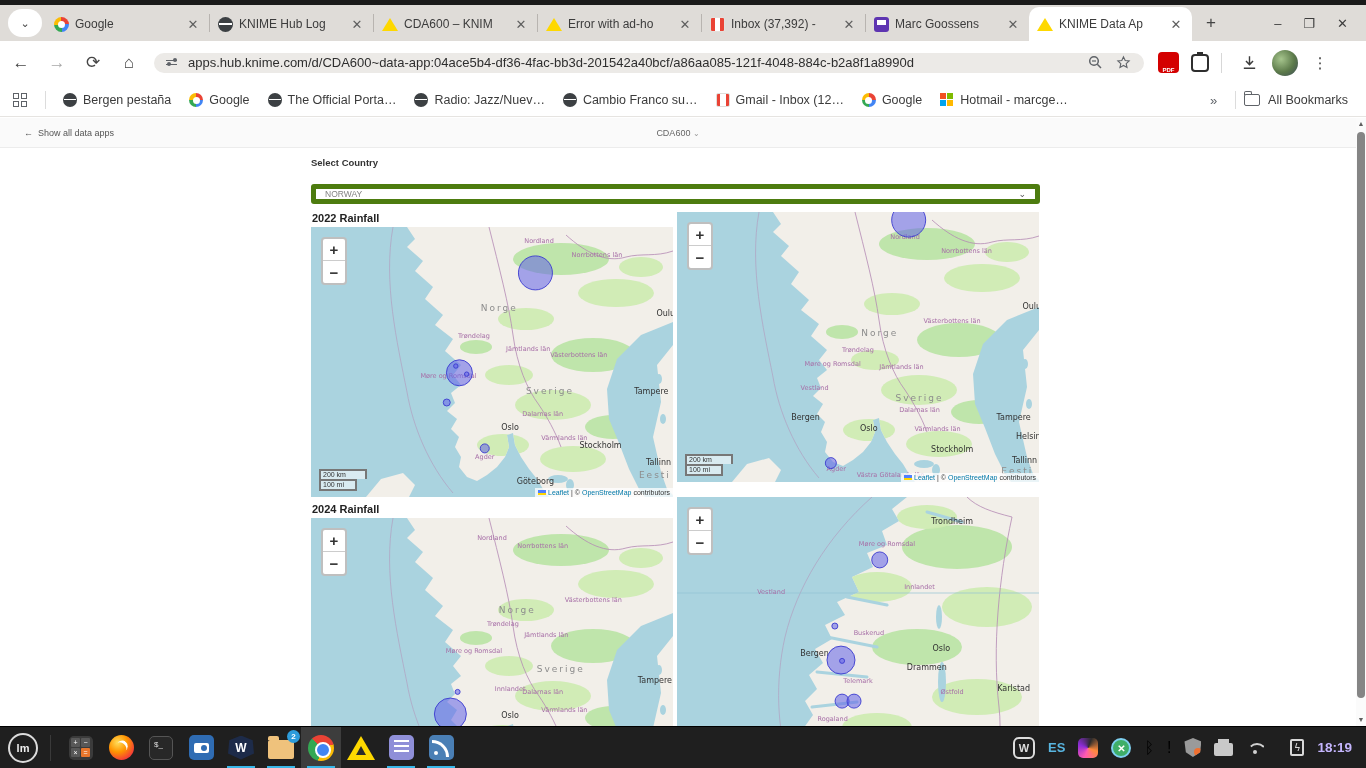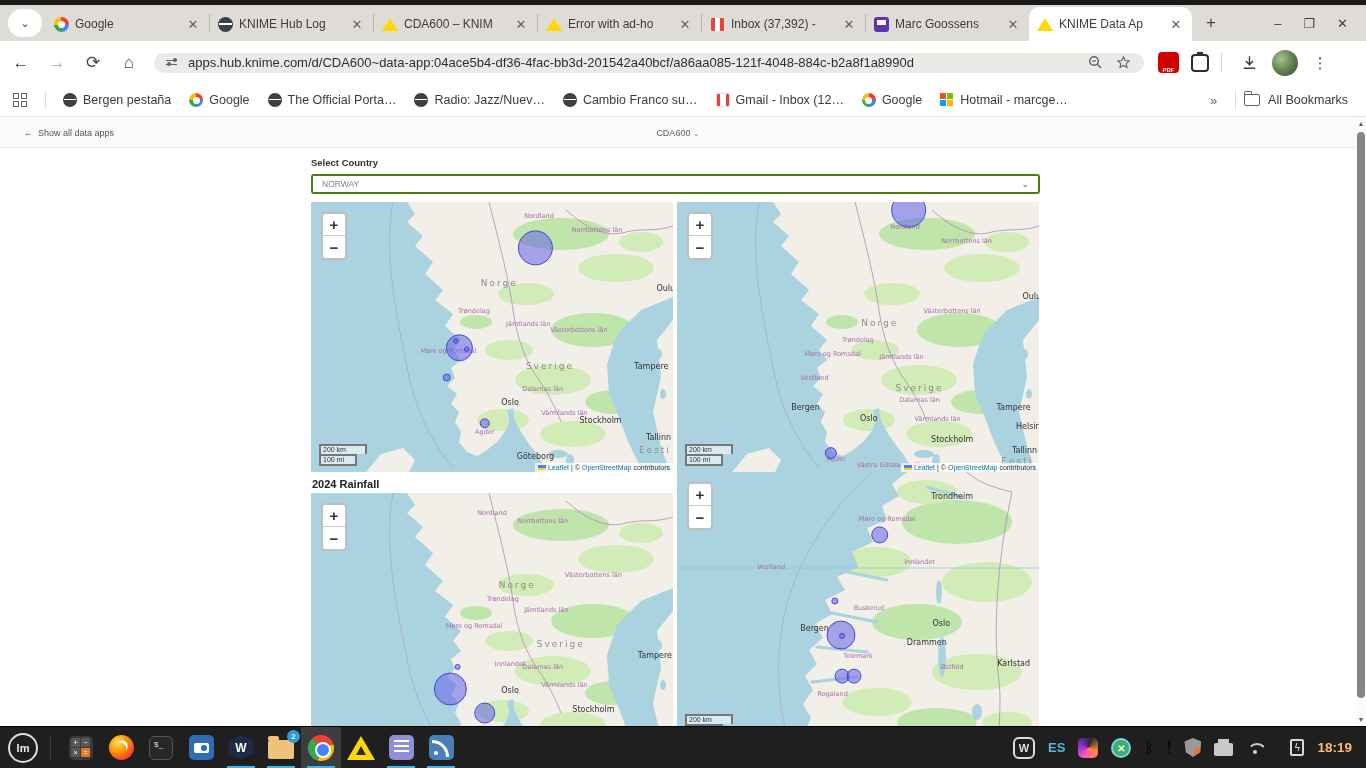--- a/index.html
+++ b/index.html
@@ -66,21 +66,21 @@
   .allbm { display:flex; align-items:center; gap:8px; font-size:12.5px; color:#3b3b3b; padding-right:18px; }
 
   
   .page { position:absolute; left:0; top:118px; width:1356px; height:650px; background:#fff; }
   .app-header { height:30px; background:#fafafa; border-bottom:1px solid #ececec; display:flex; align-items:center; font-size:9px; color:#555; position:relative; }
   .back-link { display:flex; gap:5px; align-items:center; margin-left:24px; }
   .app-title { position:absolute; left:50%; transform:translateX(-50%); color:#666; }
   .app-title .chev { color:#999; font-size:8px; }
   .app-content { padding:9px 0 0 311px; }
   .select-label { font-size:9.5px; font-weight:bold; color:#333; }
-  .country-select { width:729px; height:20px; border:2px solid #4d7c0f; border-radius:3px; margin-top:6px; display:flex; align-items:center; padding:0 9px; font-size:8.5px; color:#828282; position:relative; }
+  .country-select { width:729px; height:20px; border:5px solid #4d7c0f; border-radius:3px; margin-top:16px; display:flex; align-items:center; padding:0 9px; font-size:8.5px; color:#828282; position:relative; }
   .country-select .chev { position:absolute; right:9px; color:#555; font-size:9px; }
   .maps-grid { display:grid; grid-template-columns:362px 362px; column-gap:4px; margin-top:8px; }
   .map-title { font-size:11px; font-weight:bold; color:#222; margin:6px 0 3px 1px; }
   .map-block:nth-child(2) .map-title, .map-block:nth-child(1) .map-title { margin-top:0; }
   .map-frame { width:362px; height:270px; position:relative; background:#aad3df; overflow:hidden; }
   .map-frame svg { position:absolute; inset:0; }
   .zoomctl { position:absolute; left:10px; top:10px; width:26px; background:#fff; border:2px solid rgba(0,0,0,.25); border-radius:4px; z-index:5; }
   .zoomctl div { height:22px; display:flex; align-items:center; justify-content:center; font-size:15px; font-weight:bold; color:#333; }
   .zoomctl div:first-child { border-bottom:1px solid #ccc; }
   .scalebar { position:absolute; left:8px; bottom:6px; z-index:5; font-size:7px; color:#333; line-height:8px; }
@@ -137,21 +137,21 @@
   .tr-cube { width:20px; height:20px; border-radius:5px; background:conic-gradient(from 200deg, #ff5bb0, #8b2bd6, #2b2b2b, #ff8a3c, #ff5bb0); }
   .tr-remote { width:20px; height:20px; border-radius:50%; background:#3fae68; border:2px solid #7ed0f0; color:#fff; font-size:10px; text-align:center; line-height:17px; font-weight:bold; }
   .tr-shield { width:17px; height:19px; background:#9a9a9a; clip-path:polygon(50% 0,100% 18%,92% 75%,50% 100%,8% 75%,0 18%); position:relative; }
   .tr-shield::after { content:""; position:absolute; right:-1px; bottom:1px; width:8px; height:8px; background:#f07030; border-radius:50%; clip-path:none; }
   .tr-printer { width:19px; height:13px; background:#c9c9c9; border-radius:2px; position:relative; margin-top:3px; }
   .tr-printer::before { content:""; position:absolute; top:-4px; left:4px; width:11px; height:4px; background:#c9c9c9; }
   .tr-wifi { width:18px; height:12px; position:relative; overflow:hidden; }
   .tr-wifi::before { content:""; position:absolute; left:1px; top:1px; width:16px; height:16px; border:2.5px solid #d0d0d0; border-radius:50%; clip-path:polygon(50% 0,100% 0,50% 60%,0 0); }
   .tr-wifi::after { content:""; position:absolute; left:7px; top:8px; width:4px; height:4px; background:#d0d0d0; border-radius:50%; }
   .tr-power { width:14px; height:17px; border:2px solid #d8d8d8; border-radius:2px; color:#d8d8d8; font-size:10px; text-align:center; line-height:13px; }
-  .tr-time { color:#fdba74; font-size:13.5px; font-weight:bold; }
+  .tr-time { color:#c4b5fd; font-size:13.5px; font-weight:bold; }
 </style>
 </head>
 <body>
 
 <div class="screen">
   <div class="titlebar"></div>
 
   <div class="tabbar">
     <div class="tabsearch">⌄</div>
     <div id="tabs" style="display:flex;align-items:flex-end;">
@@ -307,20 +307,21 @@
       </div>
     </div>
     <div class="app-content">
       <div class="select-label">Select Country</div>
       <div class="country-select">
         <span>NORWAY</span>
         <span class="chev">⌄</span>
       </div>
       <div class="maps-grid" id="maps-grid">
           <div class="map-block">
+            <div class="map-title">2022 Rainfall</div>
             <div class="map-frame">
               <svg width="362" height="270" viewBox="0 0 362 270">
                 <rect x="0" y="0" width="362" height="270" fill="#aad3df"></rect>
                 <path d="M96,0 L104,12 96,20 112,34 104,44 122,60 114,72 132,88 124,98 142,112 134,124 150,138 142,148 150,158 140,166 144,176 136,184 146,192 140,202 148,210 144,220 150,230 148,240 156,250 166,254 176,248 186,240 194,230 198,220 196,208 202,206 204,218 210,230 218,242 226,252 232,262 238,270 L362,270 362,0 Z" fill="#f2efe9"></path>
                 <path d="M55,270 L70,252 92,246 104,258 98,270 Z" fill="#f2efe9"></path>
                 <clipPath id="clip0">
                   <path d="M96,0 L104,12 96,20 112,34 104,44 122,60 114,72 132,88 124,98 142,112 134,124 150,138 142,148 150,158 140,166 144,176 136,184 146,192 140,202 148,210 144,220 150,230 148,240 156,250 166,254 176,248 186,240 194,230 198,220 196,208 202,206 204,218 210,230 218,242 226,252 232,262 238,270 L362,270 362,0 Z"></path>
                 </clipPath>
                 <g clip-path="url(#clip0)">
                   <ellipse cx="250" cy="32" rx="48" ry="16" fill="#b9e3a4" opacity="0.9"></ellipse>

